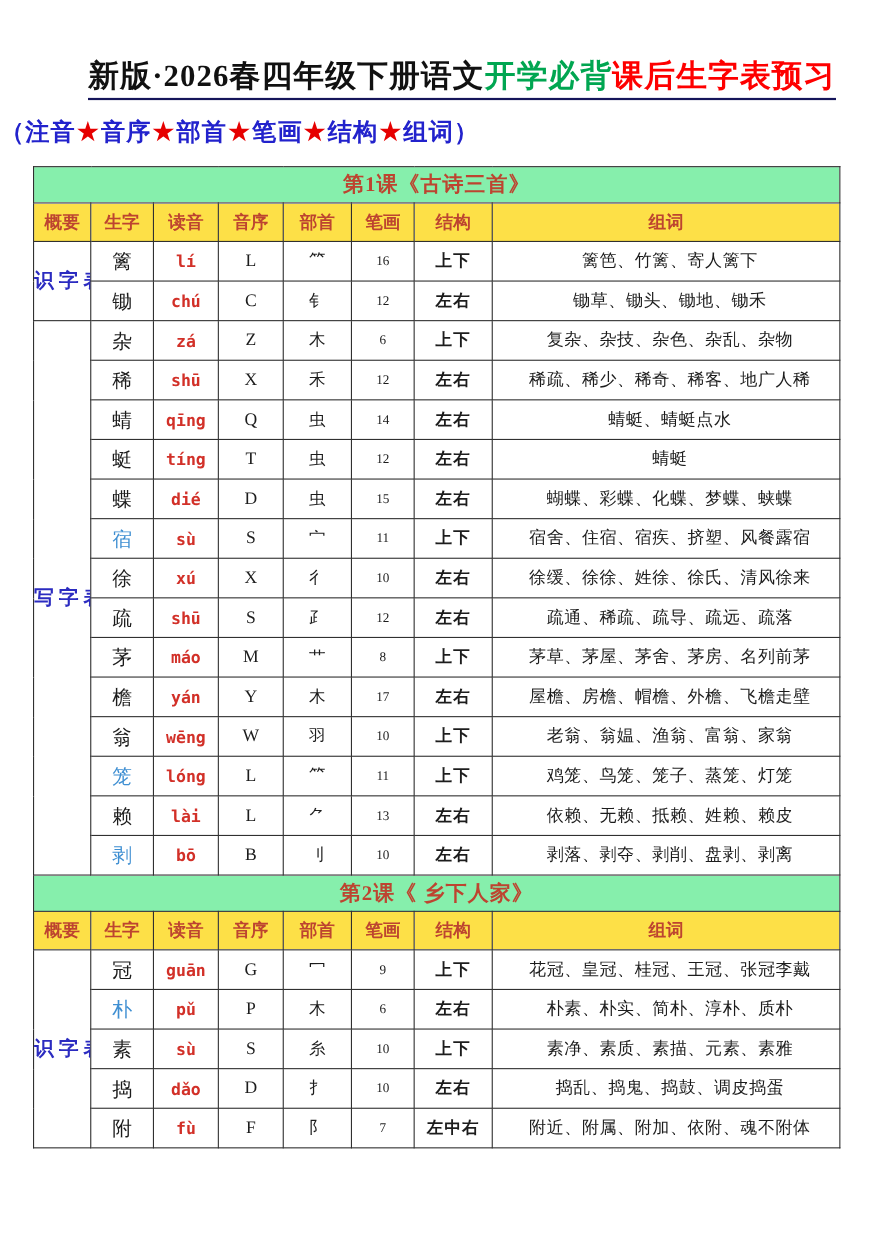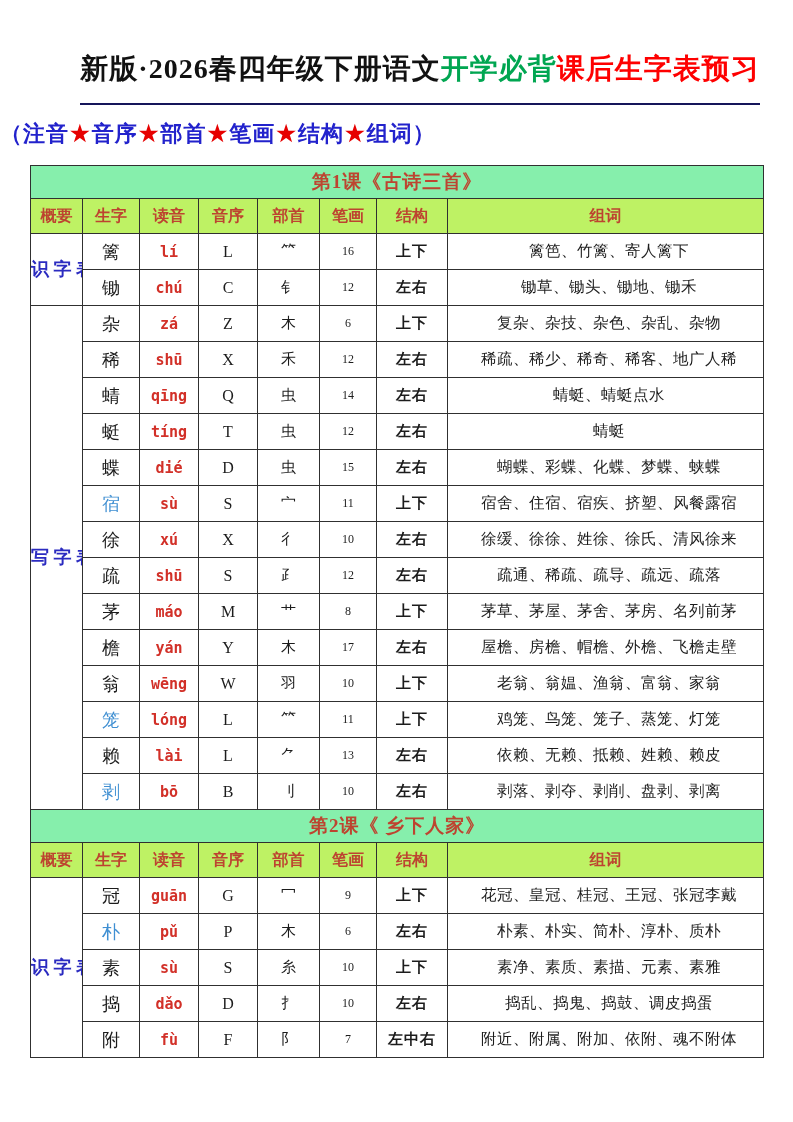--- a/index.html
+++ b/index.html
@@ -9,21 +9,21 @@
     font-family:"Liberation Serif","DejaVu Serif",serif;
     position:relative; overflow:hidden;
   }
   .page { width:793px; height:1122px; padding-top:50px; }
 
   
   .title-wrap { text-align:center; }
   .doc-title {
     display:inline-block;
     font-size:28px; font-weight:bold; letter-spacing:1px;
-    border-bottom:2px solid #15155a; padding-bottom:15px;
+    border-bottom:2px solid #15155a; padding-bottom:1px;
     white-space:nowrap;
     margin-left:47px;
   }
   .t-black { color:#111111; }
   .t-green { color:#00a651; }
   .t-red   { color:#fe0000; }
 
   .doc-subtitle {
     text-align:left; margin-top:14px;
     font-size:22px; font-weight:bold; letter-spacing:1px;
@@ -40,21 +40,21 @@
   table.vocab td {
     border:1.6px solid #303030;
     text-align:center; vertical-align:middle;
     overflow:hidden; white-space:nowrap;
   }
   td.section-title {
     background:#86efac; color:#bd4430; font-weight:bold;
     font-size:19px; height:33px; letter-spacing:1px;
   }
   td.col-head {
-    background:#bef264; color:#bd4430; font-weight:bold;
+    background:#fde047; color:#bd4430; font-weight:bold;
     font-size:16px; height:35px;
   }
   td.group-label {
     font-weight:bold; font-size:18px; color:#2b2bc0;
     line-height:1.55; white-space:pre-line; letter-spacing:0;
   }
   td.group-shizi { background:#ffd24d; }
   td.group-xiezi { background:#f8d5dd; }
   tr.data-row td { height:36px; background:#ffffff; }
   td.cell-char { font-size:18px; }

